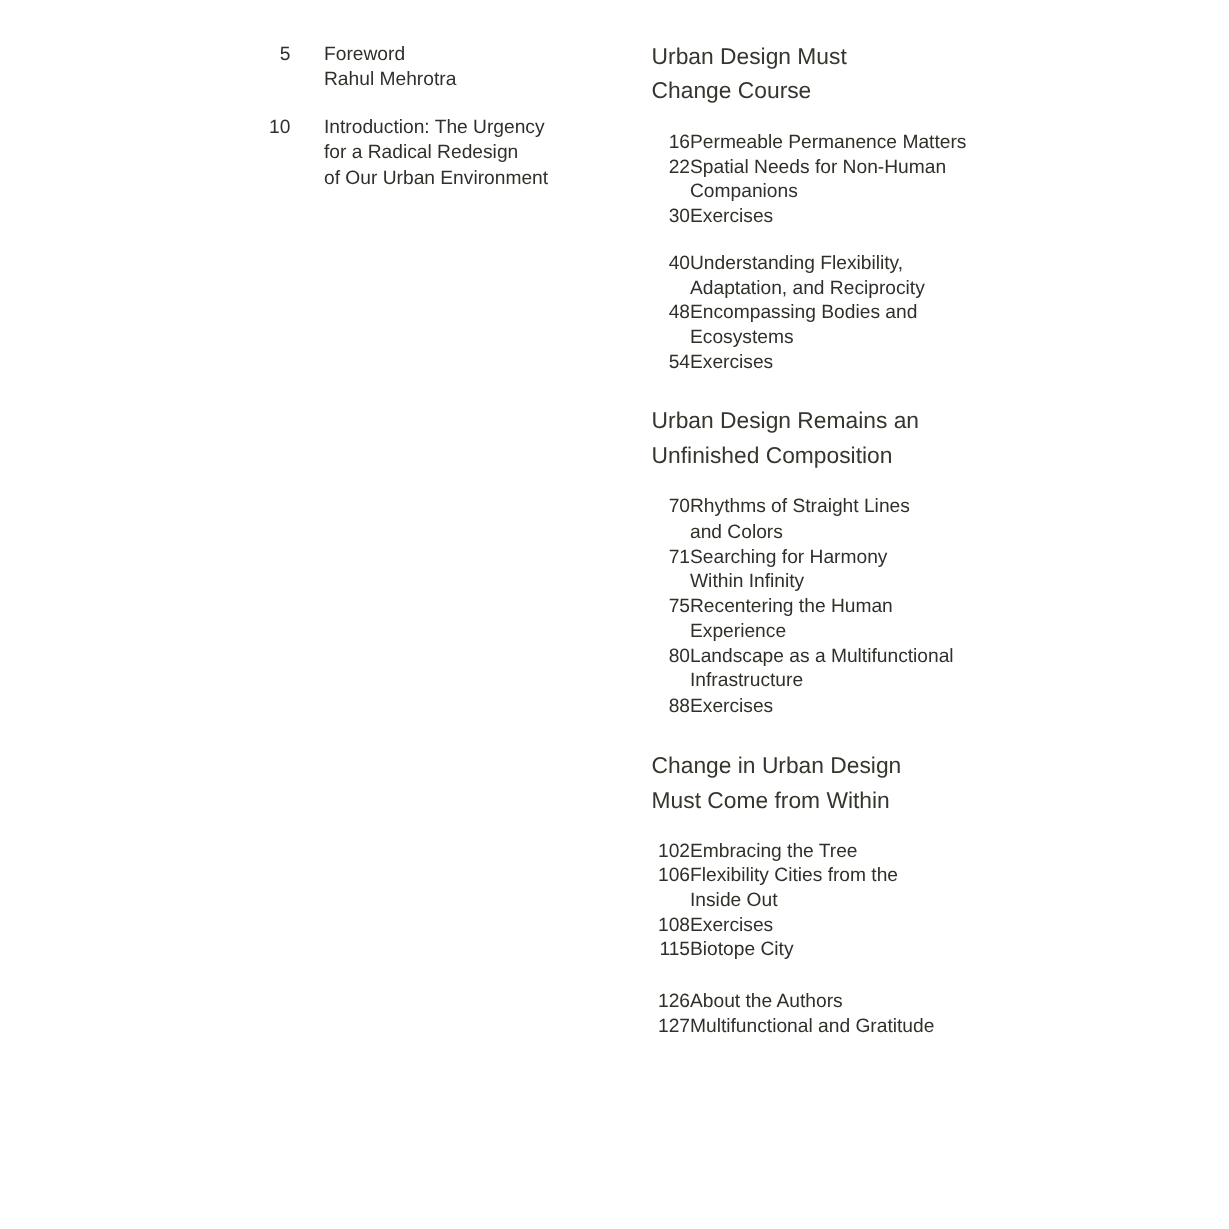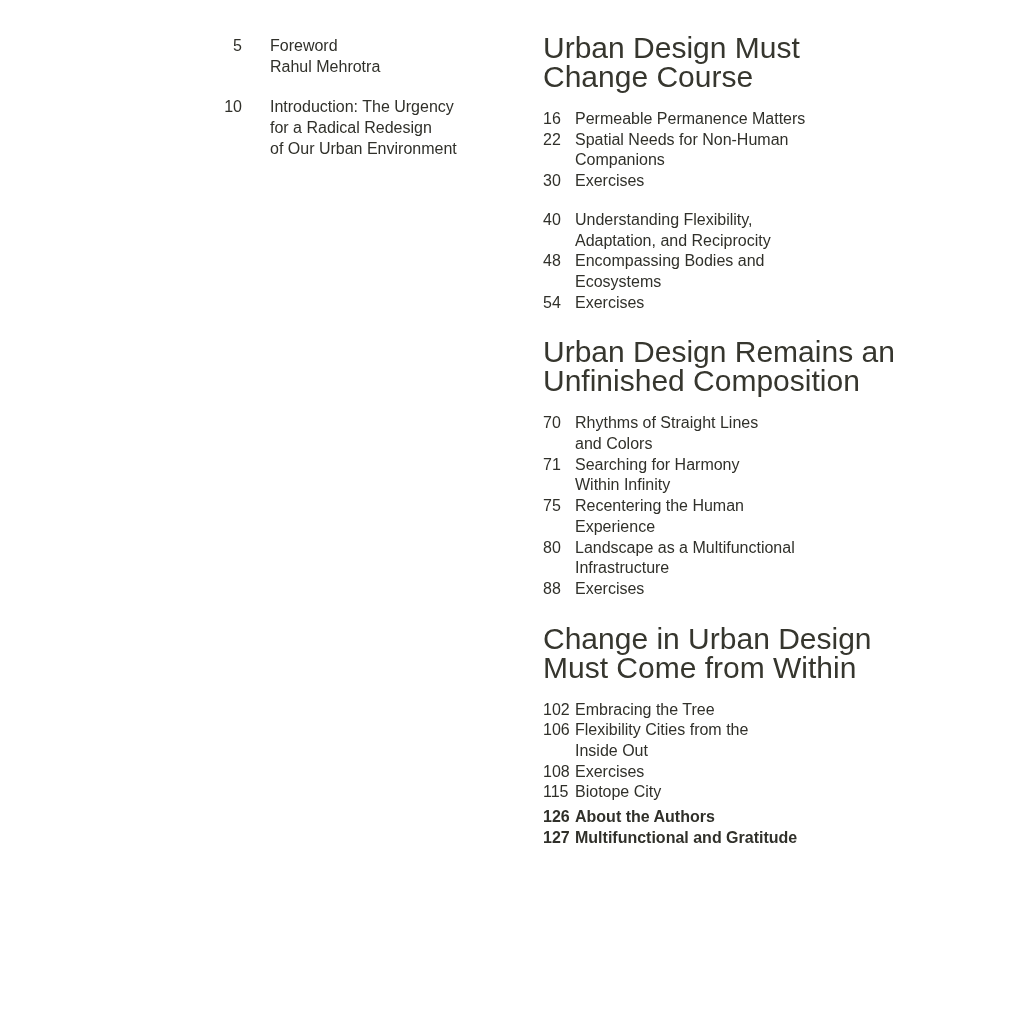--- a/index.html
+++ b/index.html
@@ -37,35 +37,35 @@
     top: 33px;
     width: 430px;
     font-size: 16px;
     line-height: 20.7px;
   }
   .row {
     display: flex;
     align-items: flex-start;
   }
   .num { flex: none; }
-  .right-col .num { width: 32px; }
+  .right-col .num { width: 32px; text-align: right; }
   .title {
     white-space: pre-line;
   }
   .section-heading {
-    font-size: 30px;
+    font-size: 19px;
     line-height: 29px;
     font-weight: 400;
     color: #36362e;
     white-space: pre-line;
     margin: 24px 0 0 0;
   }
   .right-col > .section-heading:first-child { margin-top: 0; }
   .entries { margin-top: 18px; }
-  .back-matter { margin-top: 4px; font-weight: bold; }
+  .back-matter { margin-top: 22px; }
 </style>
 </head>
 <body>
 
 <div class="page">
   <div class="left-col">
       <div class="row">
         <span class="num">5</span>
         <span class="title">Foreword
 Rahul Mehrotra</span>

